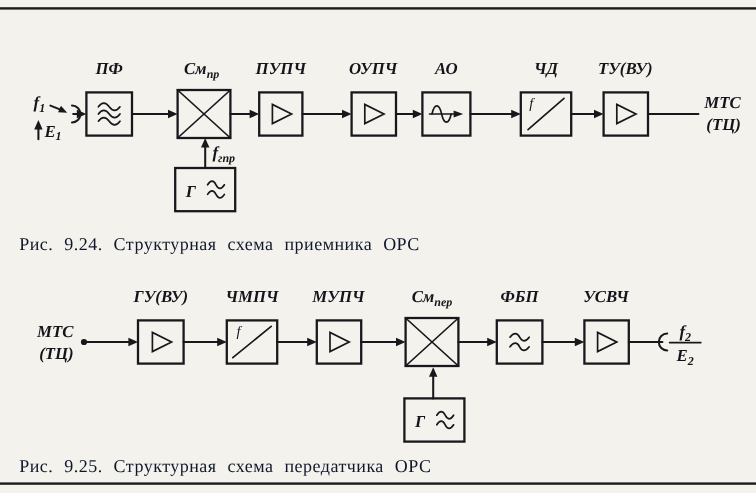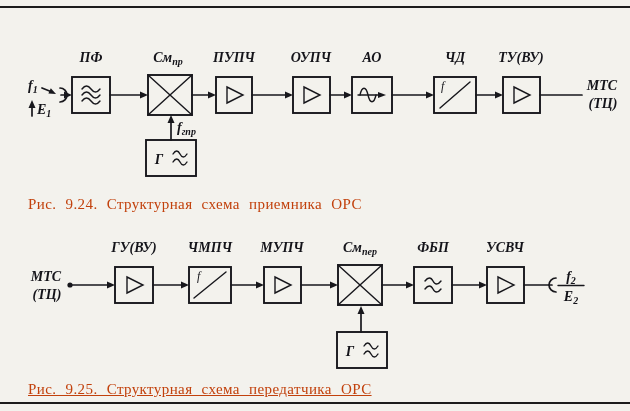--- a/index.html
+++ b/index.html
@@ -2,21 +2,21 @@
 <html><head>
 <meta charset="utf-8">
 <style>
   html,body{margin:0;padding:0;background:#d8d6d0;}
   .page{
     position:relative;width:630px;height:411px;background:#f3f2ed;
     overflow:hidden;font-family:"Liberation Serif",serif;
   }
   .rule{position:absolute;left:0;width:630px;height:2px;background:#1c1c1c;}
   .caption{
-    position:absolute;left:28px;font-size:15px;color:#c2410c;
+    position:absolute;left:16px;font-size:15px;color:#0f172a;
     letter-spacing:.4px;word-spacing:5px;white-space:nowrap;
   }
   svg{position:absolute;left:0;top:0;}
   .wire{stroke:#17171c;stroke-width:1.7;fill:none;stroke-linecap:round;}
   .thin{stroke:#17171c;stroke-width:1.4;fill:none;stroke-linecap:round;}
   .box{stroke:#17171c;stroke-width:1.9;fill:none;}
   .ah{fill:#17171c;stroke:none;}
   .blk{font-family:"Liberation Serif",serif;font-style:italic;font-weight:bold;
        font-size:14px;fill:#14141a;}
   .io{font-family:"Liberation Serif",serif;font-style:italic;font-weight:bold;
@@ -181,14 +181,14 @@
       <g>
         <path class="thin" d="M 364 346 c 2.5 -4 5 -4 7 0 c 2 4 4.5 4 7 0"></path>
         <path class="thin" d="M 364 354 c 2.5 -4 5 -4 7 0 c 2 4 4.5 4 7 0"></path>
       </g>
       <line class="wire" x1="361" y1="332" x2="361" y2="313"></line>
       <polygon class="ah" points="361,306 357.5,314 364.5,314"></polygon>
     </g>
   </svg>
 
   <div class="caption" style="top:196px;">Рис. 9.24. Структурная схема приемника ОРС</div>
-  <div class="caption" style="top:381px;text-decoration:underline;">Рис. 9.25. Структурная схема передатчика ОРС</div>
+  <div class="caption" style="top:381px;">Рис. 9.25. Структурная схема передатчика ОРС</div>
 </div>
 
 </body></html>

